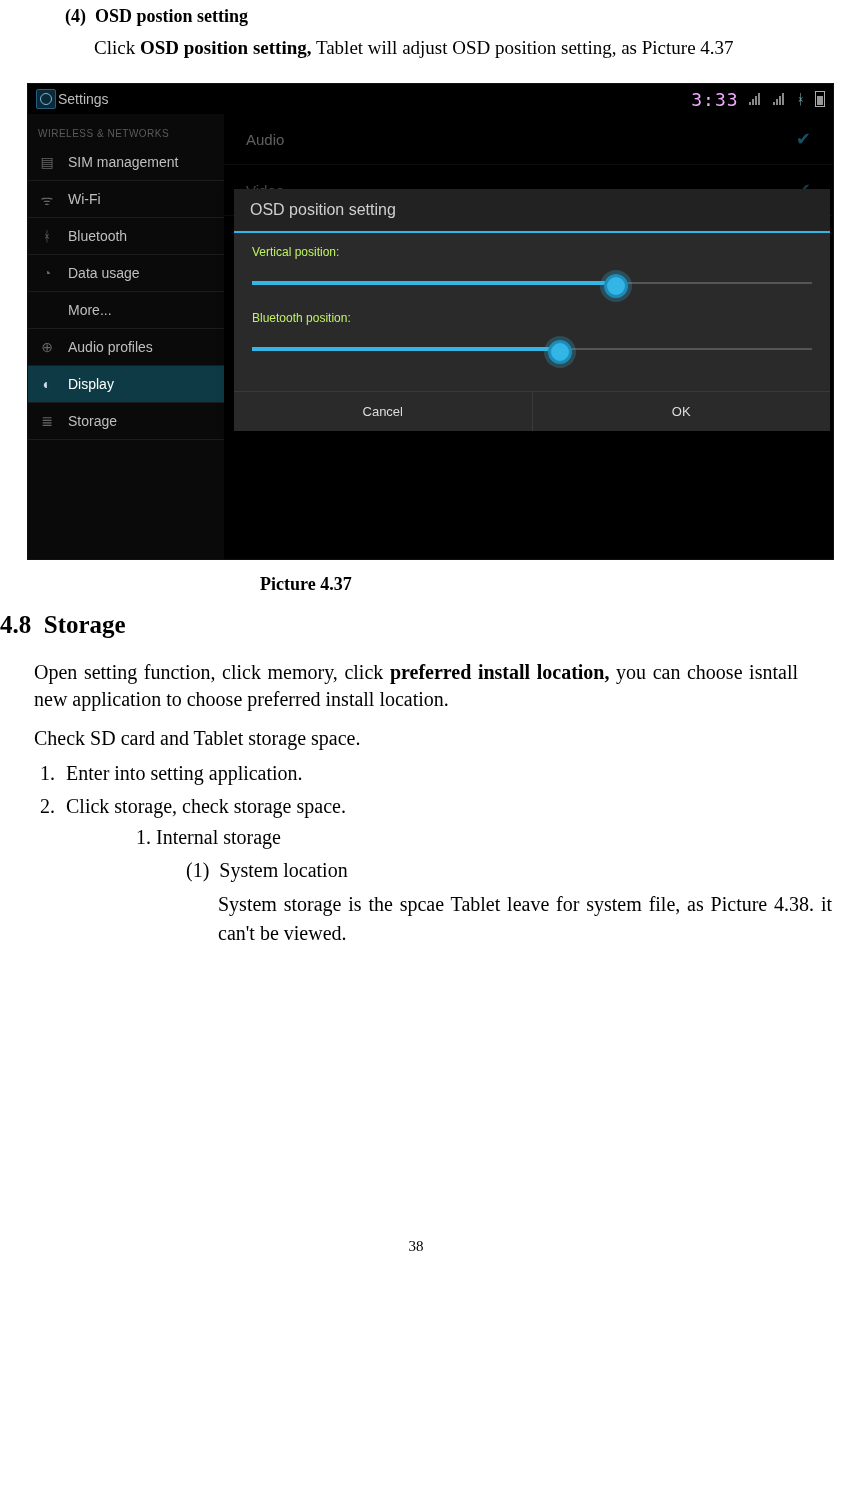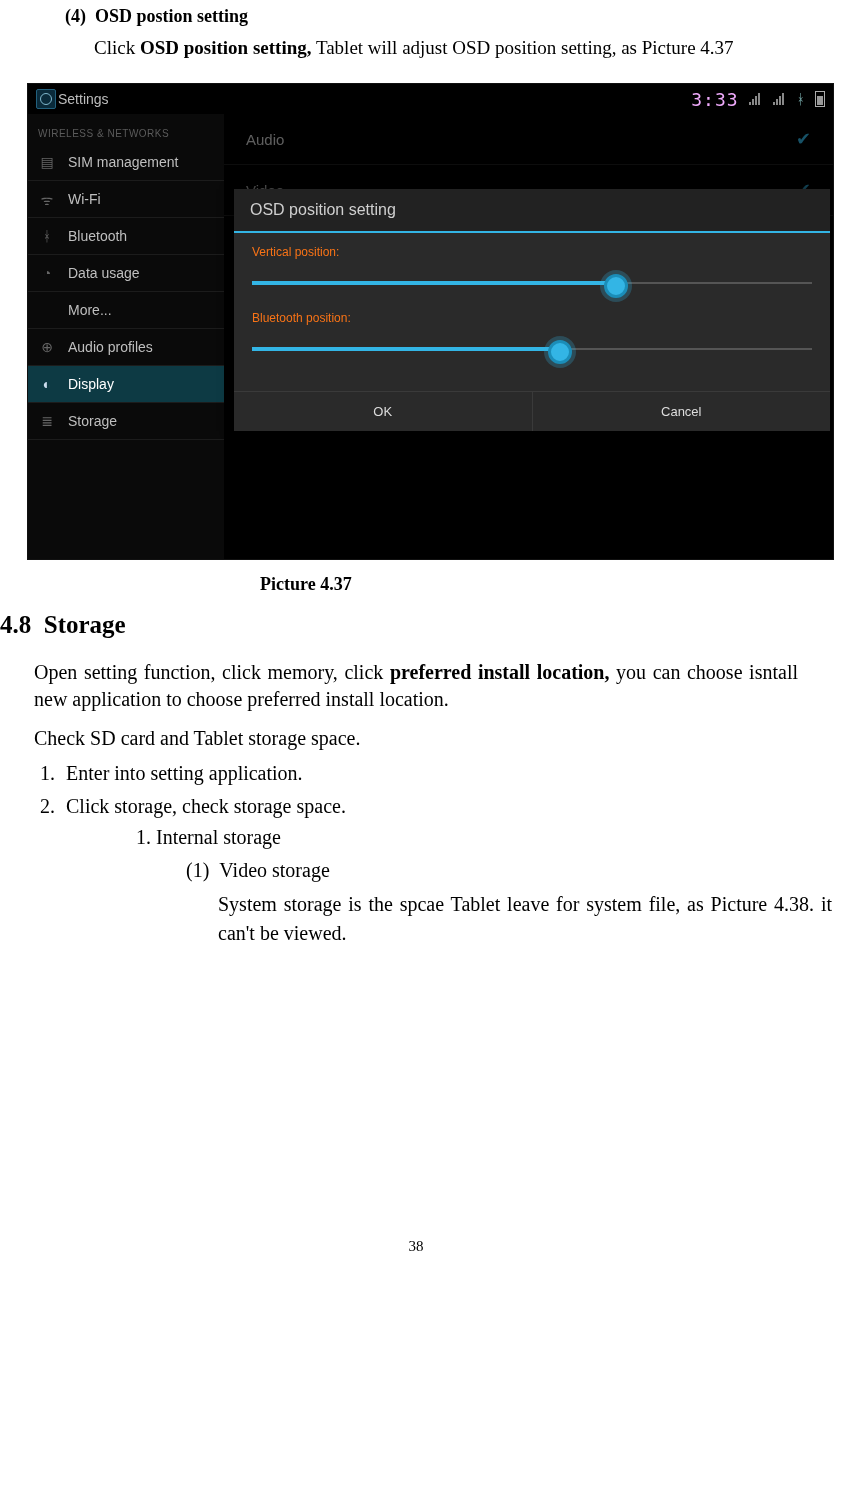--- a/index.html
+++ b/index.html
@@ -115,21 +115,21 @@
     box-shadow:0 0 12px rgba(0,0,0,0.7);
   }
   .dialog-title {
     background:#222;
     padding:12px 16px;
     font-size:16px;
     color:#cfcfcf;
     border-bottom:2px solid #33b5e5;
   }
   .dialog-body { padding:12px 18px 14px 18px; }
-  .field-label { font-size:12px;color:#f97316;margin-bottom:12px; }
+  .field-label { font-size:12px;color:#bef264;margin-bottom:12px; }
   .slider {
     position:relative;height:24px;margin-bottom:16px;
   }
   .slider .track {
     position:absolute;top:11px;left:0;right:0;height:2px;background:#555;
   }
   .slider .prog {
     position:absolute;top:10px;left:0;height:4px;background:#33b5e5;
   }
   .slider .thumb {
@@ -294,22 +294,22 @@
             <div class="thumb" style="left:65%"></div>
           </div>
           <div class="field-label">Bluetooth position:</div>
           <div class="slider">
             <div class="track"></div>
             <div class="prog" style="width:55%"></div>
             <div class="thumb" style="left:55%"></div>
           </div>
         </div>
         <div class="dialog-btns">
+          <div>Cancel</div>
           <div>OK</div>
-          <div>Cancel</div>
         </div>
       </div>
     </div>
   </div>
 
   <div class="caption">Picture 4.37</div>
 
   <div class="h2">
     <span class="num">4.8</span>
     <span>&nbsp;</span><span>Storage</span>
@@ -324,21 +324,21 @@
   <ol class="numlist">
     <li>Enter into setting application.</li>
     <li>
       <span>Click storage, check storage space.</span>
       <ol class="inner">
         <li>
           <span>Internal storage</span>
           <div class="paren-list">
             <div class="paren-item">
               <span>(1)</span>
-              <span>&nbsp;</span><span>Video storage</span>
+              <span>&nbsp;</span><span>System location</span>
               <div class="paren-body">System storage is the spcae Tablet leave for system file, as Picture 4.38. it can't be viewed.</div>
             </div>
           </div>
         </li>
       </ol>
     </li>
   </ol>
 
   <div class="pagenum">38</div>
 </div>

